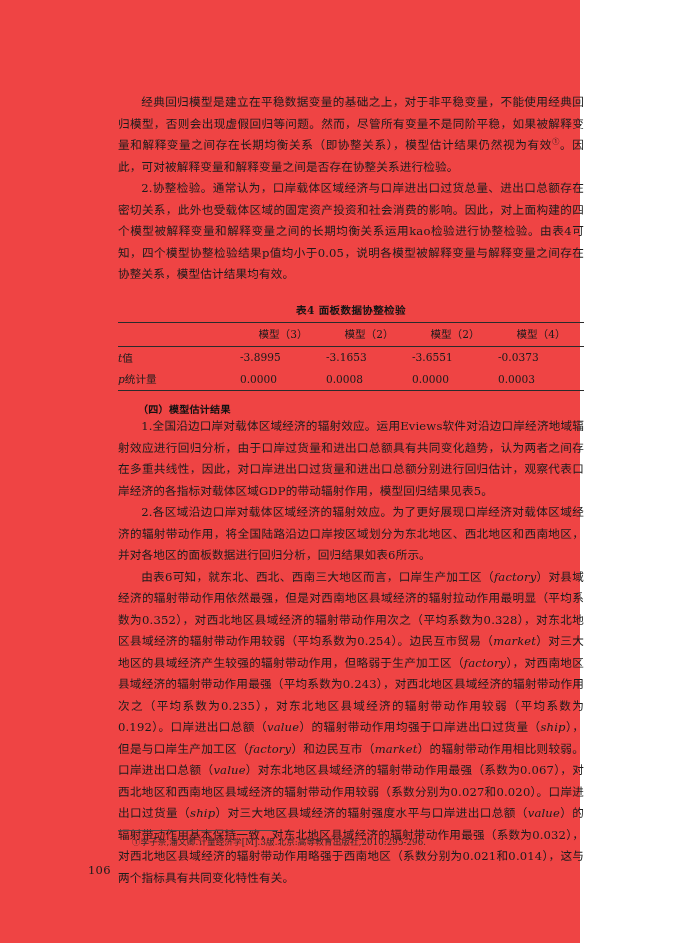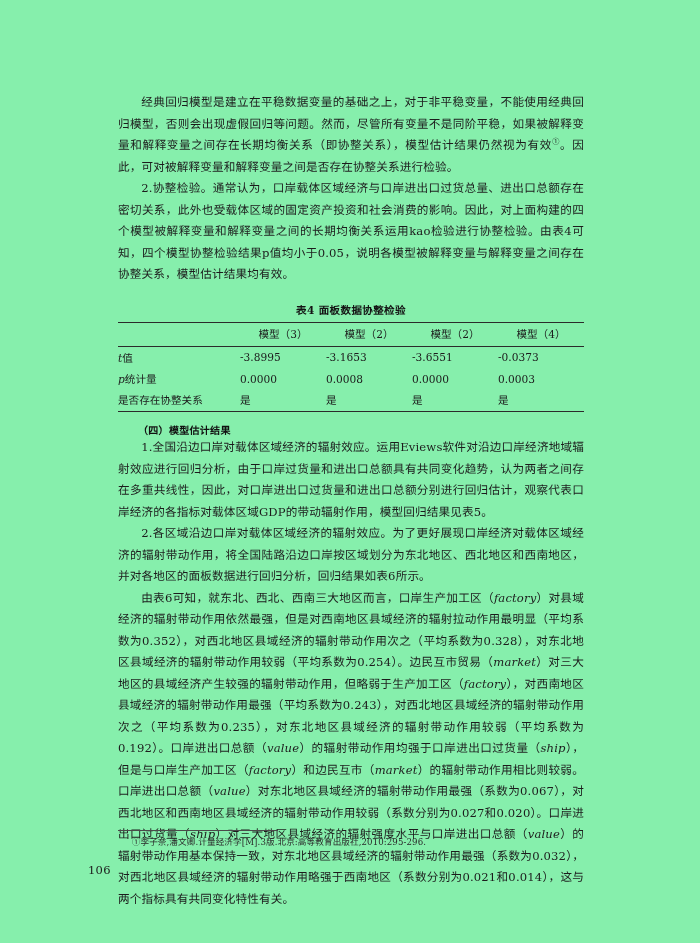--- a/index.html
+++ b/index.html
@@ -12,23 +12,23 @@
     width: 700px;
     height: 943px;
     position: relative;
     font-family: "DejaVu Serif", "Liberation Serif", serif;
     color: #1a1a1a;
     overflow: hidden;
   }
   .page {
     position: absolute;
     left: 0; top: 0;
-    width: 700px;
+    width: 580px;
     height: 943px;
-    background: #86efac;
+    background: #ef4444;
   }
   .content {
     position: absolute;
     left: 118px;
     top: 92px;
     width: 466px;
   }
   p.body-para {
     margin: 0 0 0 0;
     font-size: 11.6px;
@@ -168,27 +168,20 @@
             <td class="num-cell">-3.6551</td>
             <td class="num-cell">-0.0373</td>
           </tr>
           <tr>
             <td class="row-label"><span class="ital-sym">p</span><span>统计量</span></td>
             <td class="num-cell">0.0000</td>
             <td class="num-cell">0.0008</td>
             <td class="num-cell">0.0000</td>
             <td class="num-cell">0.0003</td>
           </tr>
-          <tr>
-            <td class="row-label"><span class="ital-sym"></span><span>是否存在协整关系</span></td>
-            <td class="num-cell">是</td>
-            <td class="num-cell">是</td>
-            <td class="num-cell">是</td>
-            <td class="num-cell">是</td>
-          </tr>
         </tbody>
       </table>
     </div>
 
     <h3 class="sub-heading">（四）模型估计结果</h3>
 
     <p class="body-para">1.全国沿边口岸对载体区域经济的辐射效应。运用Eviews软件对沿边口岸经济地域辐射效应进行回归分析，由于口岸过货量和进出口总额具有共同变化趋势，认为两者之间存在多重共线性，因此，对口岸进出口过货量和进出口总额分别进行回归估计，观察代表口岸经济的各指标对载体区域GDP的带动辐射作用，模型回归结果见表5。</p>
 
     <p class="body-para">2.各区域沿边口岸对载体区域经济的辐射效应。为了更好展现口岸经济对载体区域经济的辐射带动作用，将全国陆路沿边口岸按区域划分为东北地区、西北地区和西南地区，并对各地区的面板数据进行回归分析，回归结果如表6所示。</p>
 

